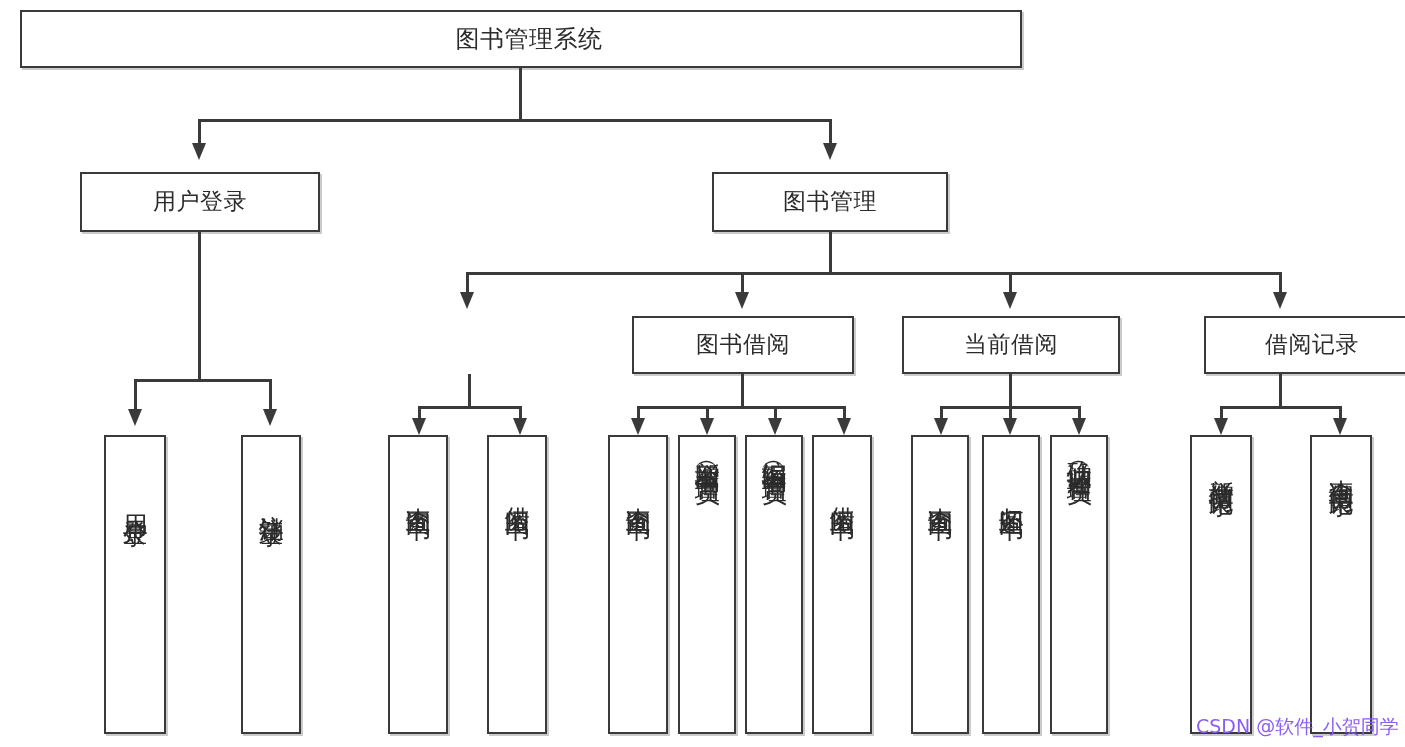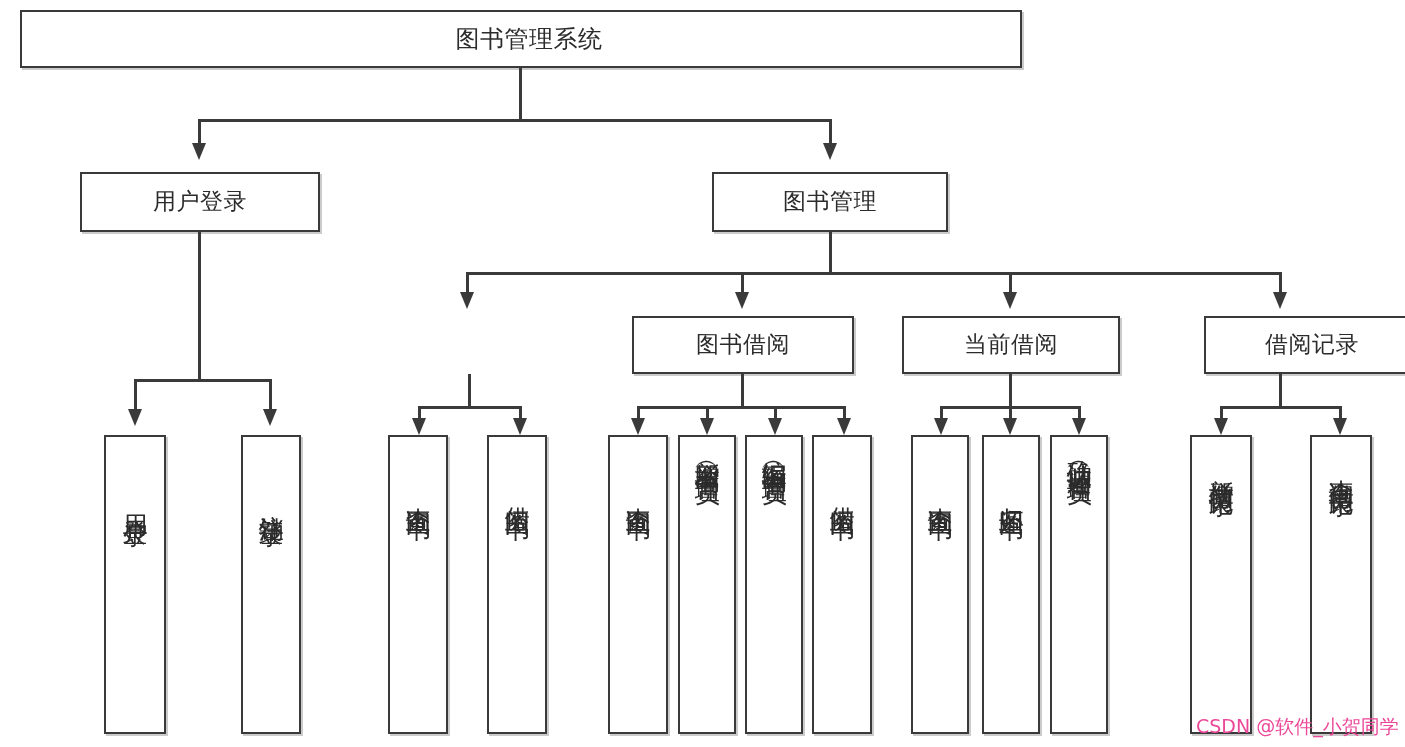--- a/index.html
+++ b/index.html
@@ -71,21 +71,21 @@
     position: absolute;
     width: 0;
     height: 0;
     border-left: 7.5px solid transparent;
     border-right: 7.5px solid transparent;
     border-top: 17px solid #3a3a3a;
   }
   
   #watermark {
     position: absolute;
-    color: #ec4899;
+    color: #8b5cf6;
     font-size: 19px;
     white-space: nowrap;
     user-select: none;
   }
 </style>
 </head>
 <body>
 
 <div id="canvas">
 

